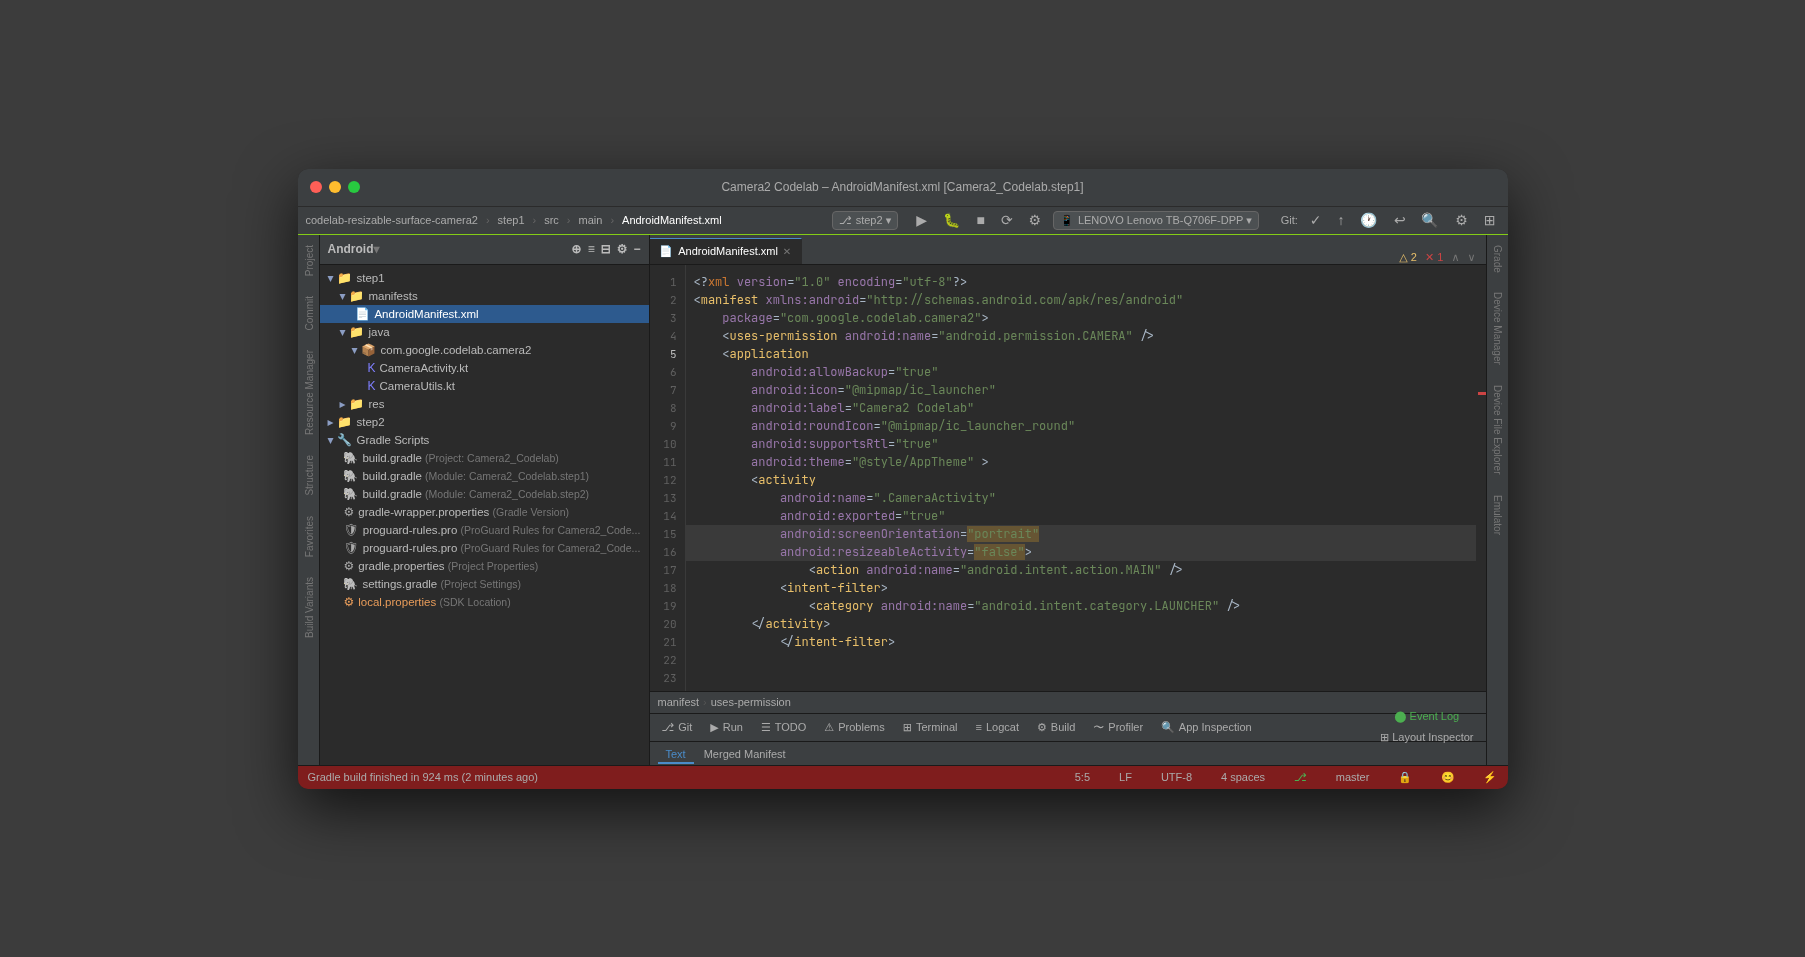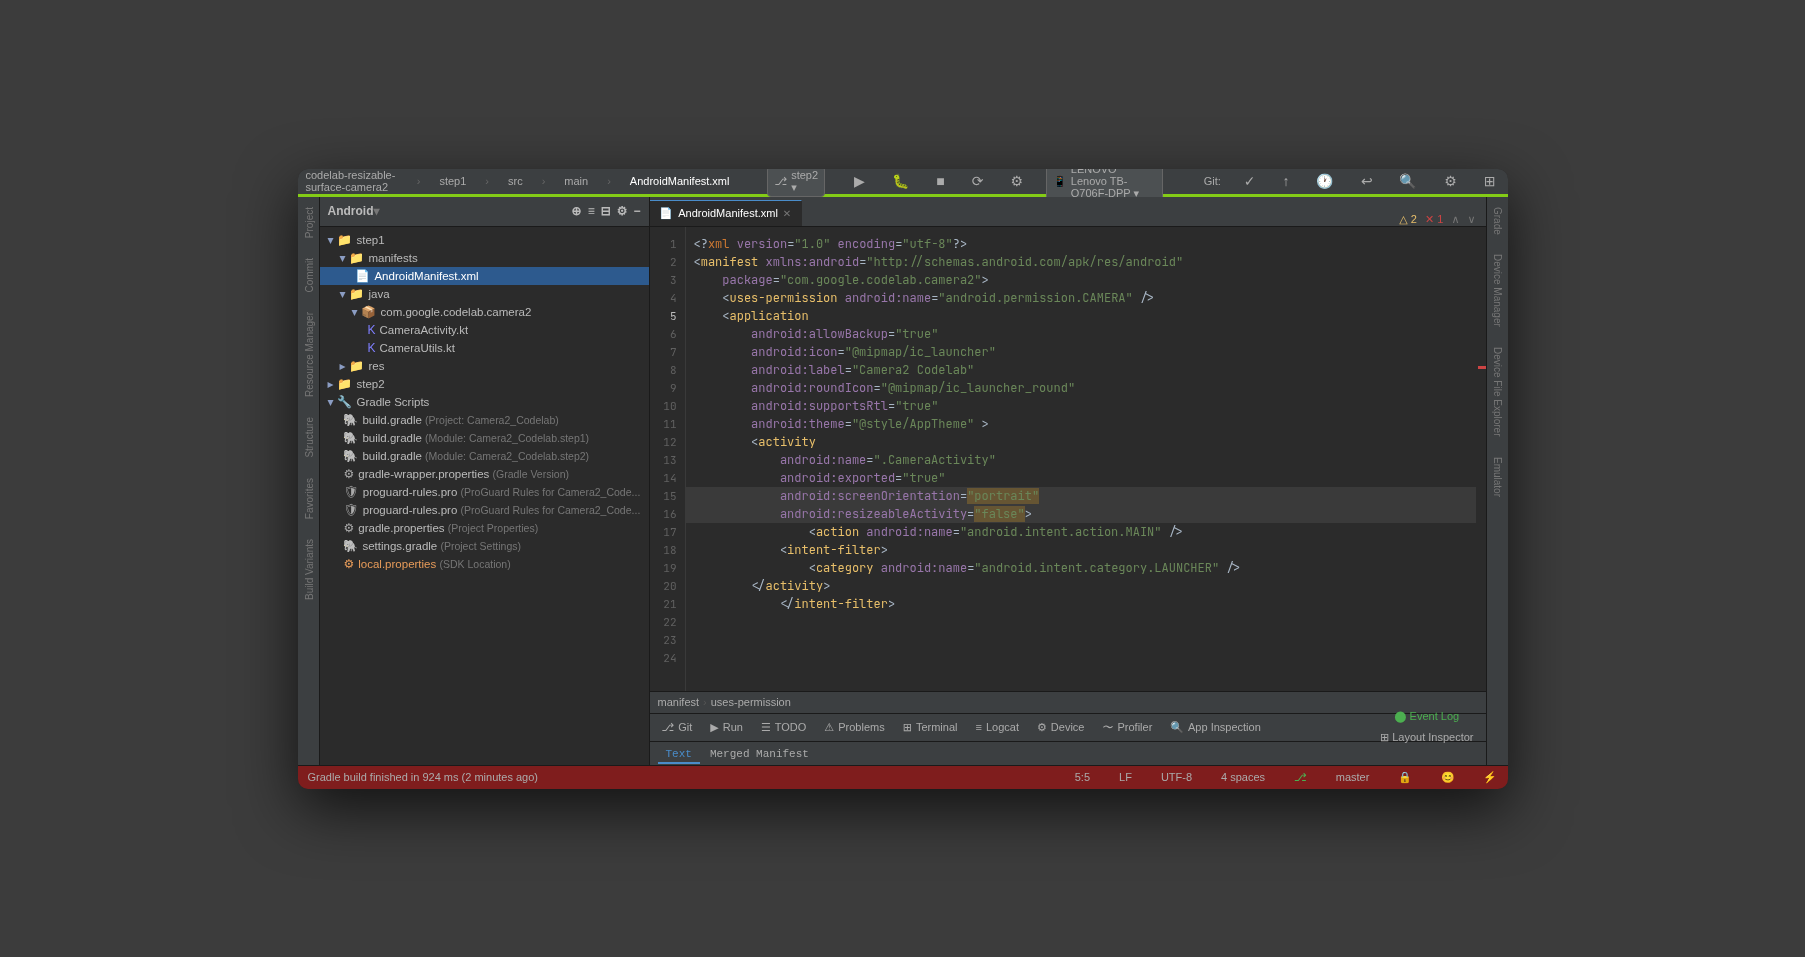--- a/index.html
+++ b/index.html
@@ -49,22 +49,22 @@
       font-size: 12px;
       white-space: nowrap;
     }
     
     .breadcrumb-bar {
       background: #3c3f41;
       height: 28px;
       display: flex;
       align-items: center;
       padding: 0 8px;
-      gap: 19px;
-      border-bottom: 3px solid #84cc16;
+      gap: 8px;
+      border-bottom: 1px solid #84cc16;
       flex-shrink: 0;
     }
     .breadcrumb-item {
       color: #ababab;
       font-size: 11px;
       display: flex;
       align-items: center;
       gap: 4px;
       cursor: pointer;
     }
@@ -292,21 +292,20 @@
       height: 24px;
       font-size: 11px;
       color: #ababab;
       cursor: pointer;
       border-radius: 3px 3px 0 0;
     }
     .bottom-tab-content-tabs {
       display: flex;
       gap: 2px;
       padding: 4px 8px 0;
-      font-family: Liberation Mono, monospace;
     }
     .content-tab {
       font-size: 11px;
       color: #ababab;
       padding: 2px 8px;
       cursor: pointer;
       border-bottom: 2px solid transparent;
     }
     .content-tab.active {
       color: #4a8cc9;
@@ -365,20 +364,28 @@
     }
     ::-webkit-scrollbar { width: 6px; height: 6px; }
     ::-webkit-scrollbar-track { background: #2b2b2b; }
     ::-webkit-scrollbar-thumb { background: #555; border-radius: 3px; }
   </style>
 </head>
 <body>
 
 <div class="window">
 
+  <div class="titlebar">
+    <div class="traffic-lights">
+      <div class="tl tl-red"></div>
+      <div class="tl tl-yellow"></div>
+      <div class="tl tl-green"></div>
+    </div>
+    <div class="titlebar-title">Camera2 Codelab – AndroidManifest.xml [Camera2_Codelab.step1]</div>
+  </div>
 
   <div class="breadcrumb-bar">
     <div class="breadcrumb-item">
       <span>codelab-resizable-surface-camera2</span>
     </div>
     <span class="breadcrumb-sep">›</span>
     <div class="breadcrumb-item">
       <span>step1</span>
     </div>
     <span class="breadcrumb-sep">›</span>
@@ -701,21 +708,21 @@
           <div class="bottom-tab">
             <span>⊞</span>
             <span>Terminal</span>
           </div>
           <div class="bottom-tab">
             <span>≡</span>
             <span>Logcat</span>
           </div>
           <div class="bottom-tab">
             <span>⚙</span>
-            <span>Device</span>
+            <span>Build</span>
           </div>
           <div class="bottom-tab">
             <span>〜</span>
             <span>Profiler</span>
           </div>
           <div class="bottom-tab">
             <span>🔍</span>
             <span>App Inspection</span>
           </div>
           <div style="margin-left:auto; display:flex; gap:8px; align-items:center; padding-right:8px;flex-direction:column;">

